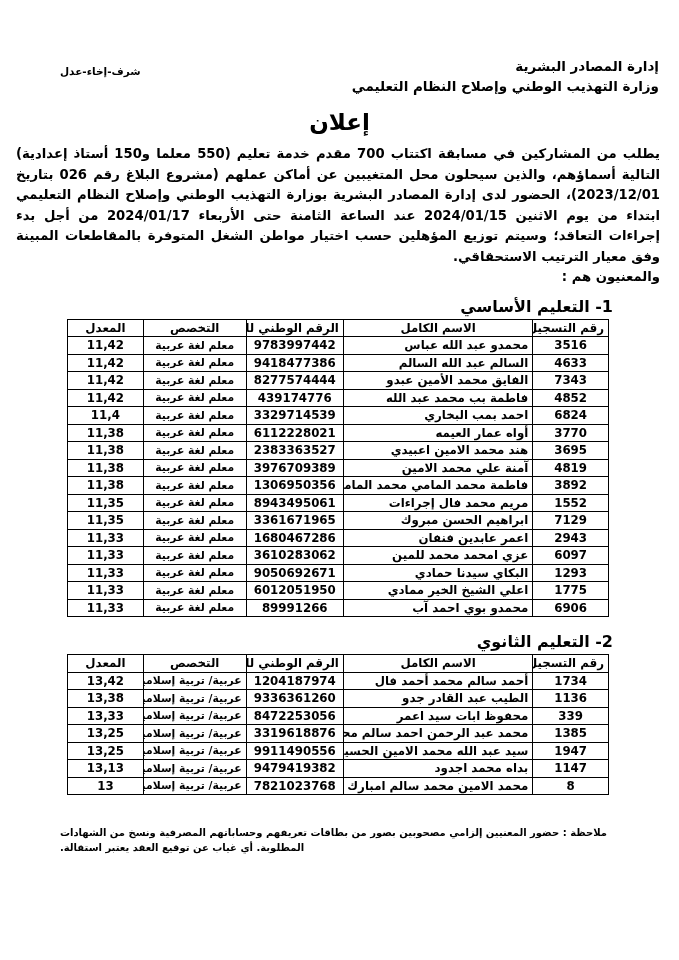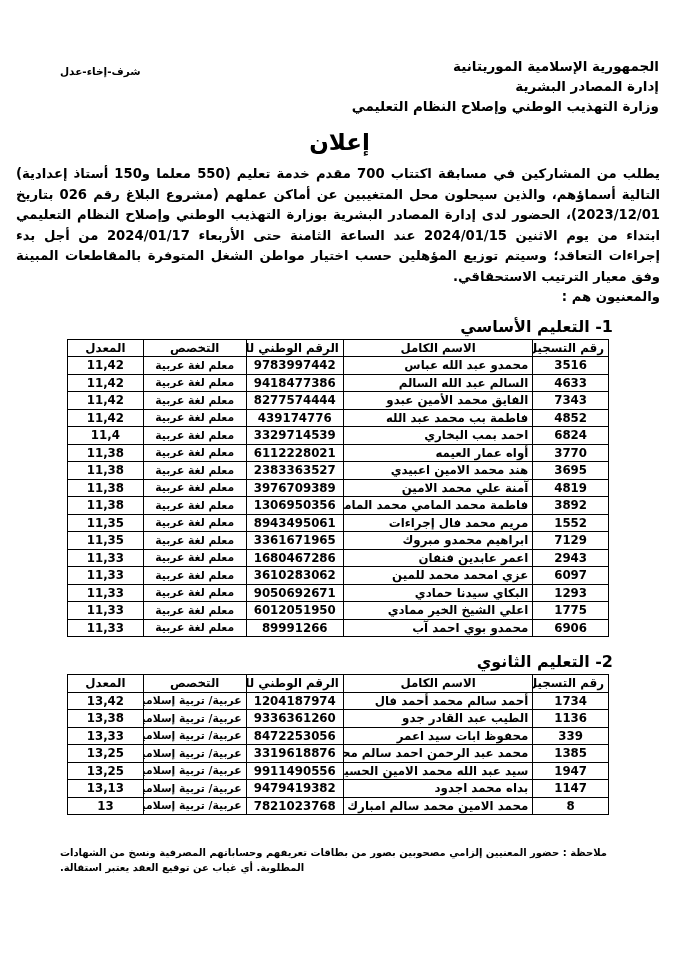--- a/index.html
+++ b/index.html
@@ -106,21 +106,20 @@
   .note .note-label { font-weight: bold; }
 </style>
 </head>
 <body>
 
 <div class="page">
 
   <div class="letterhead">
     <div class="motto">شرف-إخاء-عدل</div>
     <div class="ministry-block">
-      <div>الجمهورية الإسلامية الموريتانية</div>
       <div>إدارة المصادر البشرية</div>
       <div>وزارة التهذيب الوطني وإصلاح النظام التعليمي</div>
     </div>
   </div>
 
   <div class="doc-title">إعلان</div>
 
   <p class="intro">يطلب من المشاركين في مسابقة اكتتاب 700 مقدم خدمة تعليم (550 معلما و150 أستاذ إعدادية) التالية أسماؤهم، والذين سيحلون محل المتغيبين عن أماكن عملهم (مشروع البلاغ رقم 026 بتاريخ 2023/12/01)، الحضور لدى إدارة المصادر البشرية بوزارة التهذيب الوطني وإصلاح النظام التعليمي ابتداء من يوم الاثنين 2024/01/15 عند الساعة الثامنة حتى الأربعاء 2024/01/17 من أجل بدء إجراءات التعاقد؛ وسيتم توزيع المؤهلين حسب اختيار مواطن الشغل المتوفرة بالمقاطعات المبينة وفق  معيار الترتيب الاستحقاقي.</p>
   <p class="intro-suffix">والمعنيون هم :</p>
 
@@ -208,21 +207,21 @@
         </tr>
         <tr>
           <td>1552</td>
           <td>مريم محمد فال إجراءات</td>
           <td>8943495061</td>
           <td>معلم لغة عربية</td>
           <td>11,35</td>
         </tr>
         <tr>
           <td>7129</td>
-          <td>ابراهيم محمدو مبروك</td>
+          <td>ابراهيم الحسن مبروك</td>
           <td>3361671965</td>
           <td>معلم لغة عربية</td>
           <td>11,35</td>
         </tr>
         <tr>
           <td>2943</td>
           <td>اعمر عابدين فنفان</td>
           <td>1680467286</td>
           <td>معلم لغة عربية</td>
           <td>11,33</td>

